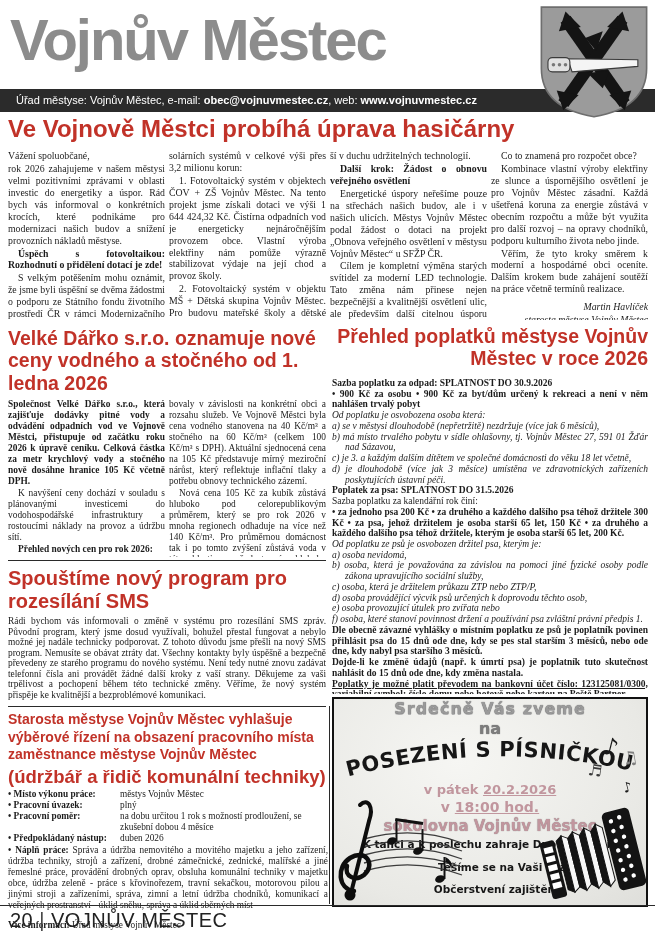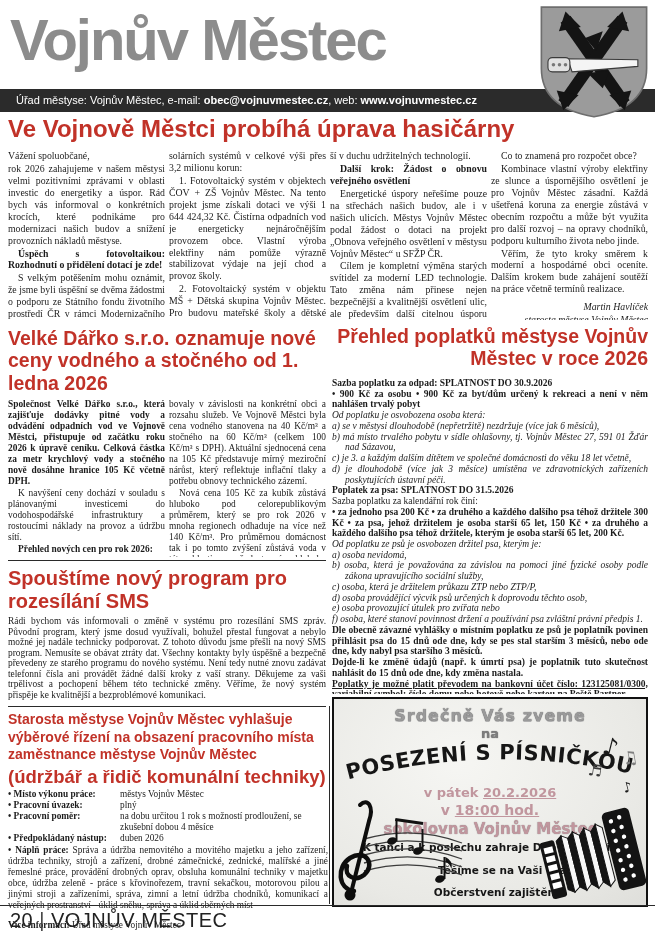--- a/index.html
+++ b/index.html
@@ -35,22 +35,22 @@
   .job-items{position:absolute;font-size:9.3px;line-height:1.18;}
   .job-row{display:flex;}
   .job-row .lab{width:112px;font-weight:bold;flex:none;}
   .job-row .val{flex:1;}
   .napln{text-align:justify;margin-top:1px;}
   .napln b{font-weight:bold;}
   
   .ad{position:absolute;left:332px;top:697px;width:316px;height:210px;border:2px solid #111;
       box-sizing:border-box;background:radial-gradient(ellipse at 40% 30%, #f6f6f3 0%, #e9e9e5 70%, #dededa 100%);
       font-family:"DejaVu Sans",sans-serif;font-weight:bold;text-align:center;overflow:hidden;}
-  .ad .invite{margin-top:7px;font-size:16px;letter-spacing:1px;color:#9a9a9a;text-shadow:0 0 1px #555,0 1px 0 #bbb;}
-  .ad .na{font-size:13px;color:#7d7d7d;margin-top:1px;text-shadow:0 0 1px #555;}
+  .ad .invite{margin-top:0;font-size:16px;letter-spacing:1px;color:#9a9a9a;text-shadow:0 0 1px #555,0 1px 0 #bbb;}
+  .ad .na{font-size:16px;color:#7d7d7d;margin-top:1px;text-shadow:0 0 1px #555;}
   .ad .when{font-size:13px;color:var(--pink,#c49aa1);margin-top:-4px;}
   .ad .when u, .ad .time u{text-decoration:underline;}
   .ad .time{font-size:14px;color:var(--pink,#c49aa1);margin-top:2px;}
   .ad .place{font-size:15px;color:var(--pink,#c49aa1);margin-top:2px;text-shadow:0 0 1px #777;}
   .ad .band{font-size:10.5px;color:#161616;margin-top:3px;}
   .ad .small{font-size:10.5px;color:#161616;margin-top:11px;padding-left:40px;}
   .ad .small2{font-size:10.5px;color:#161616;margin-top:10px;padding-left:20px;}
   .deco{position:absolute;pointer-events:none;}
   .note{position:absolute;font-family:"DejaVu Sans",sans-serif;font-weight:normal;}
   

